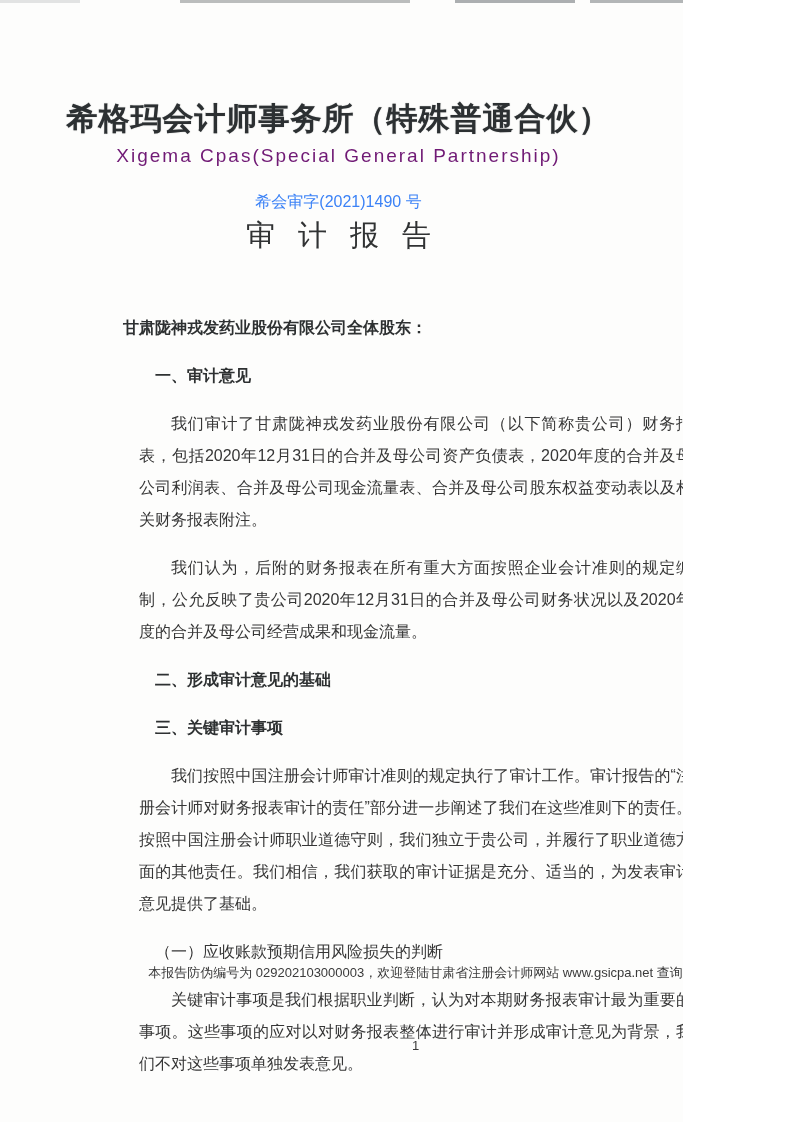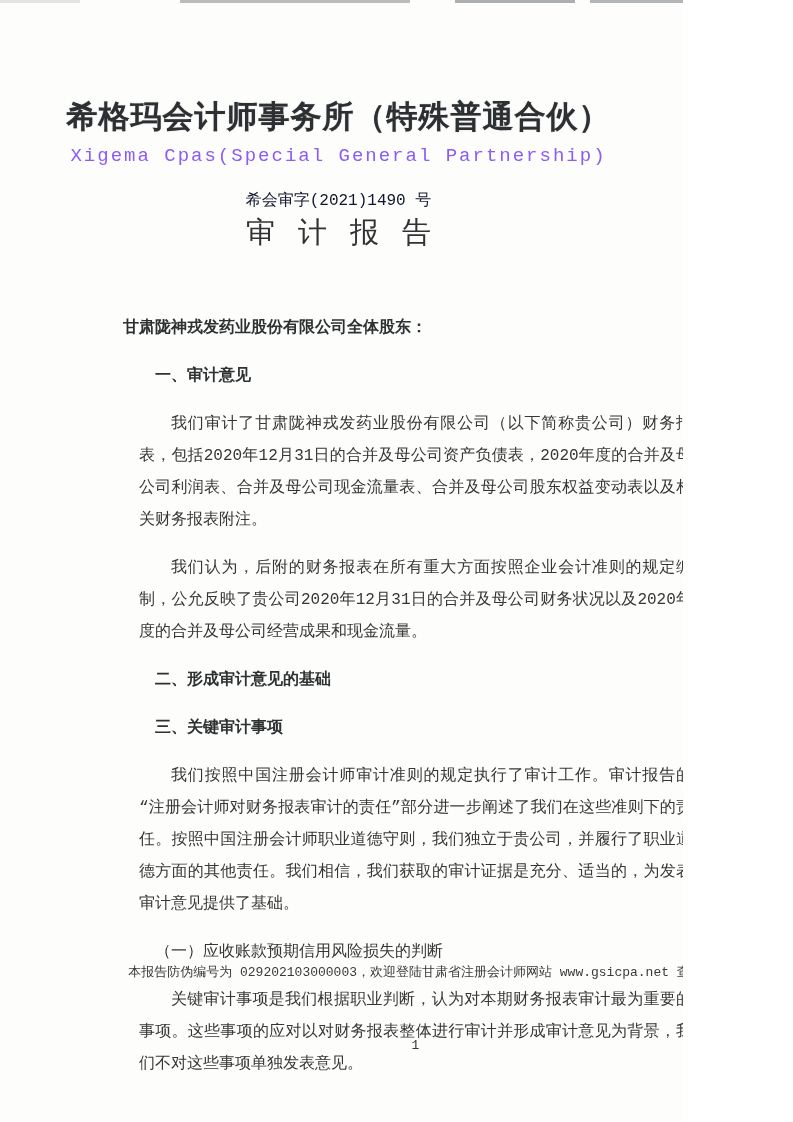--- a/index.html
+++ b/index.html
@@ -2,21 +2,21 @@
 <html lang="zh"><head>
 <meta charset="utf-8">
 <style>
   html, body { margin: 0; padding: 0; background: #ffffff; }
   .page {
     position: relative;
     width: 683px;
     height: 1122px;
     background: #fdfdfc;
     overflow: hidden;
-    font-family: Liberation Mono, monospace;
+    font-family: Liberation Sans, sans-serif;
     color: #343434;
   }
 
   
   .scan-smudge { position: absolute; top: 0; height: 3px; background: #6a6f72; }
   .s1 { left: 0;   width: 80px;  opacity: .18; }
   .s2 { left: 180px; width: 230px; opacity: .45; }
   .s3 { left: 455px; width: 120px; opacity: .55; }
   .s4 { left: 590px; width: 95px;  opacity: .50; }
   .s5 { left: 725px; width: 68px;  opacity: .35; }
@@ -32,24 +32,24 @@
   .t2 { left: 783px; top: 452px; width: 8px;  height: 3px; }
 
   
   .letterhead { position: absolute; left: 0; right: 6px; top: 101px; text-align: center; }
   .firm-cn {
     font-size: 31px; font-weight: 700; letter-spacing: 1px;
     color: #2c3032; line-height: 36px;
     text-shadow: 0 0 1px rgba(44,48,50,.55);
   }
   .firm-en {
-    font-size: 19px; letter-spacing: 2px; color: #8b5cf6;
+    font-size: 19px; letter-spacing: 2px; color: #701a75;
     line-height: 24px; margin-top: 7px;
   }
-  .ref-no { font-size: 16px; color: #0f172a; line-height: 21px; margin-top: 23px; }
+  .ref-no { font-size: 16px; color: #3b82f6; line-height: 21px; margin-top: 23px; }
   .report-title-wrap { margin-top: 5px; line-height: 36px; }
   .report-title {
     font-size: 29px; color: #303233; letter-spacing: 23px; margin-right: -23px;
     font-weight: 500;
   }
 
   
   .doc-body {
     position: absolute; left: 123px; top: 312px; width: 585px;
     font-size: 16px; line-height: 32px; text-align: justify;

